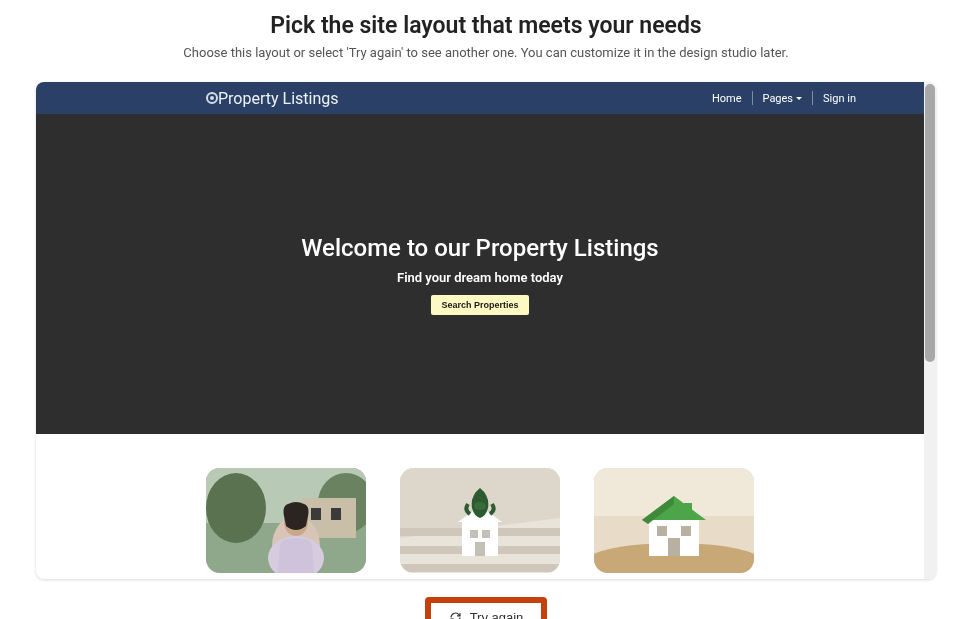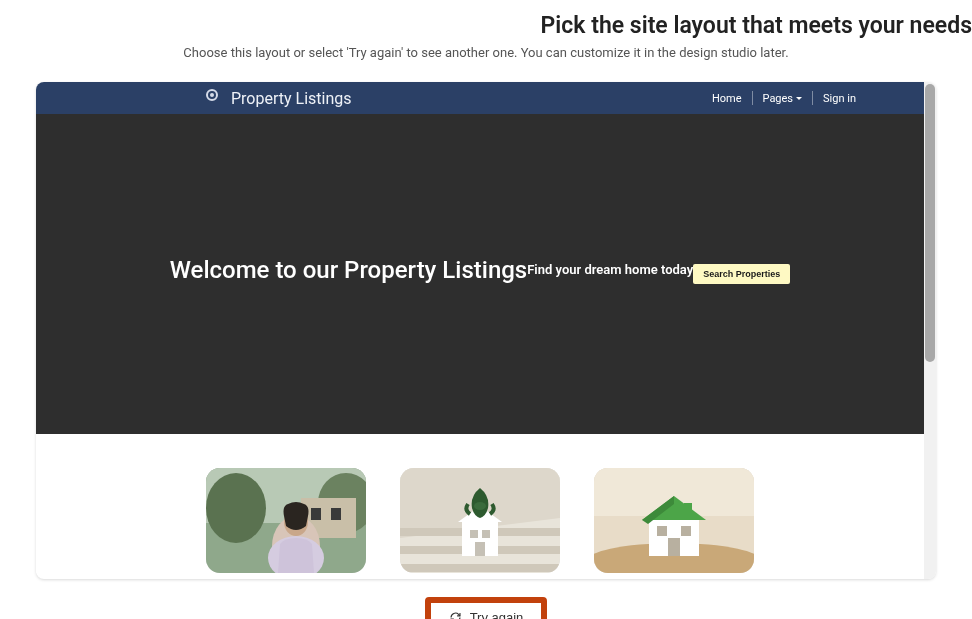--- a/index.html
+++ b/index.html
@@ -1,35 +1,35 @@
 <!DOCTYPE html>
 <html><head>
   <meta charset="utf-8">
   <style>
     * { margin: 0; padding: 0; box-sizing: border-box; }
     body { font-family: -apple-system, BlinkMacSystemFont, "Segoe UI", Roboto, sans-serif; background: #fff; color: #333; }
     .outer-wrap { max-width: 972px; margin: 0 auto; padding: 12px 0 20px; }
-    .page-title { text-align: right; font-size: 23px; font-weight: 600; color: #222; margin-bottom: 6px; }
+    .page-title { text-align: center; font-size: 23px; font-weight: 600; color: #222; margin-bottom: 6px; }
     .page-subtitle { text-align: center; font-size: 13px; color: #555; margin-bottom: 22px; }
     .preview-shell { position: relative; margin: 0 36px; }
     .preview-frame { background: #fff; border-radius: 8px; overflow: hidden; box-shadow: 0 1px 3px rgba(0,0,0,0.15); position: relative; height: 497px; }
     .scroll-track { position: absolute; right: 0; top: 0; bottom: 0; width: 12px; background: #f1f1f1; }
     .scroll-thumb { position: absolute; right: 1px; top: 2px; width: 10px; height: 278px; background: #a8a8a8; border-radius: 5px; }
     .site-content { position: absolute; left: 0; right: 12px; top: 0; bottom: 0; overflow: hidden; }
     .navbar { background: #2b4066; height: 32px; display: flex; align-items: center; padding: 0 58px 0 170px; }
-    .brand-wrap { display: flex; gap: 13px; }
+    .brand-wrap { display: flex; align-items: center; gap: 0; }
     .brand-icon { width: 12px; height: 12px; border: 2px solid #d5dbe8; border-radius: 50%; position: relative; }
     .brand-icon::after { content: ""; position: absolute; top: 2px; left: 2px; width: 4px; height: 4px; background: #d5dbe8; border-radius: 50%; }
     .brand-text { color: #eef1f7; font-size: 16px; font-weight: 400; }
     .nav-spacer { flex: 1; }
     .nav-links { display: flex; gap: 0; }
     .nav-link { color: #fff; font-size: 11px; padding: 0 10px; cursor: pointer; display: flex; align-items: center; gap: 3px; }
     .nav-sep { width: 1px; height: 14px; background: rgba(255,255,255,0.4); }
     .caret-down { width: 0; height: 0; border-left: 3px solid transparent; border-right: 3px solid transparent; border-top: 3px solid #fff; }
-    .hero { background: #2e2e2e; height: 320px; display: flex; flex-direction: row; align-items: center; justify-content: center; }
+    .hero { background: #2e2e2e; height: 320px; display: flex; flex-direction: column; align-items: center; justify-content: center; }
     .hero-title { color: #fff; font-size: 24px; font-weight: 500; margin-bottom: 8px; }
     .hero-sub { color: #fff; font-size: 13px; font-weight: 600; margin-bottom: 10px; }
     .hero-btn { background: #fef9c3; color: #1a1a1a; font-size: 9px; font-weight: 600; padding: 5px 10px; border: none; border-radius: 2px; cursor: pointer; }
     .cards-section { background: #fff; padding: 34px 170px 0; display: flex; gap: 34px; }
     .card { flex: 1; height: 105px; border-radius: 14px; background: #ddd; overflow: hidden; }
     .card-svg { width: 100%; height: 100%; display: block; }
     .try-again-wrap { text-align: center; margin-top: 18px; }
     .try-again-btn { background: #fff; border: 6px solid #c2410c; border-radius: 4px; padding: 7px 18px; font-size: 13px; color: #333; cursor: pointer; display: inline-flex; align-items: center; gap: 8px; }
     .refresh-icon { width: 13px; height: 13px; }
   </style>

